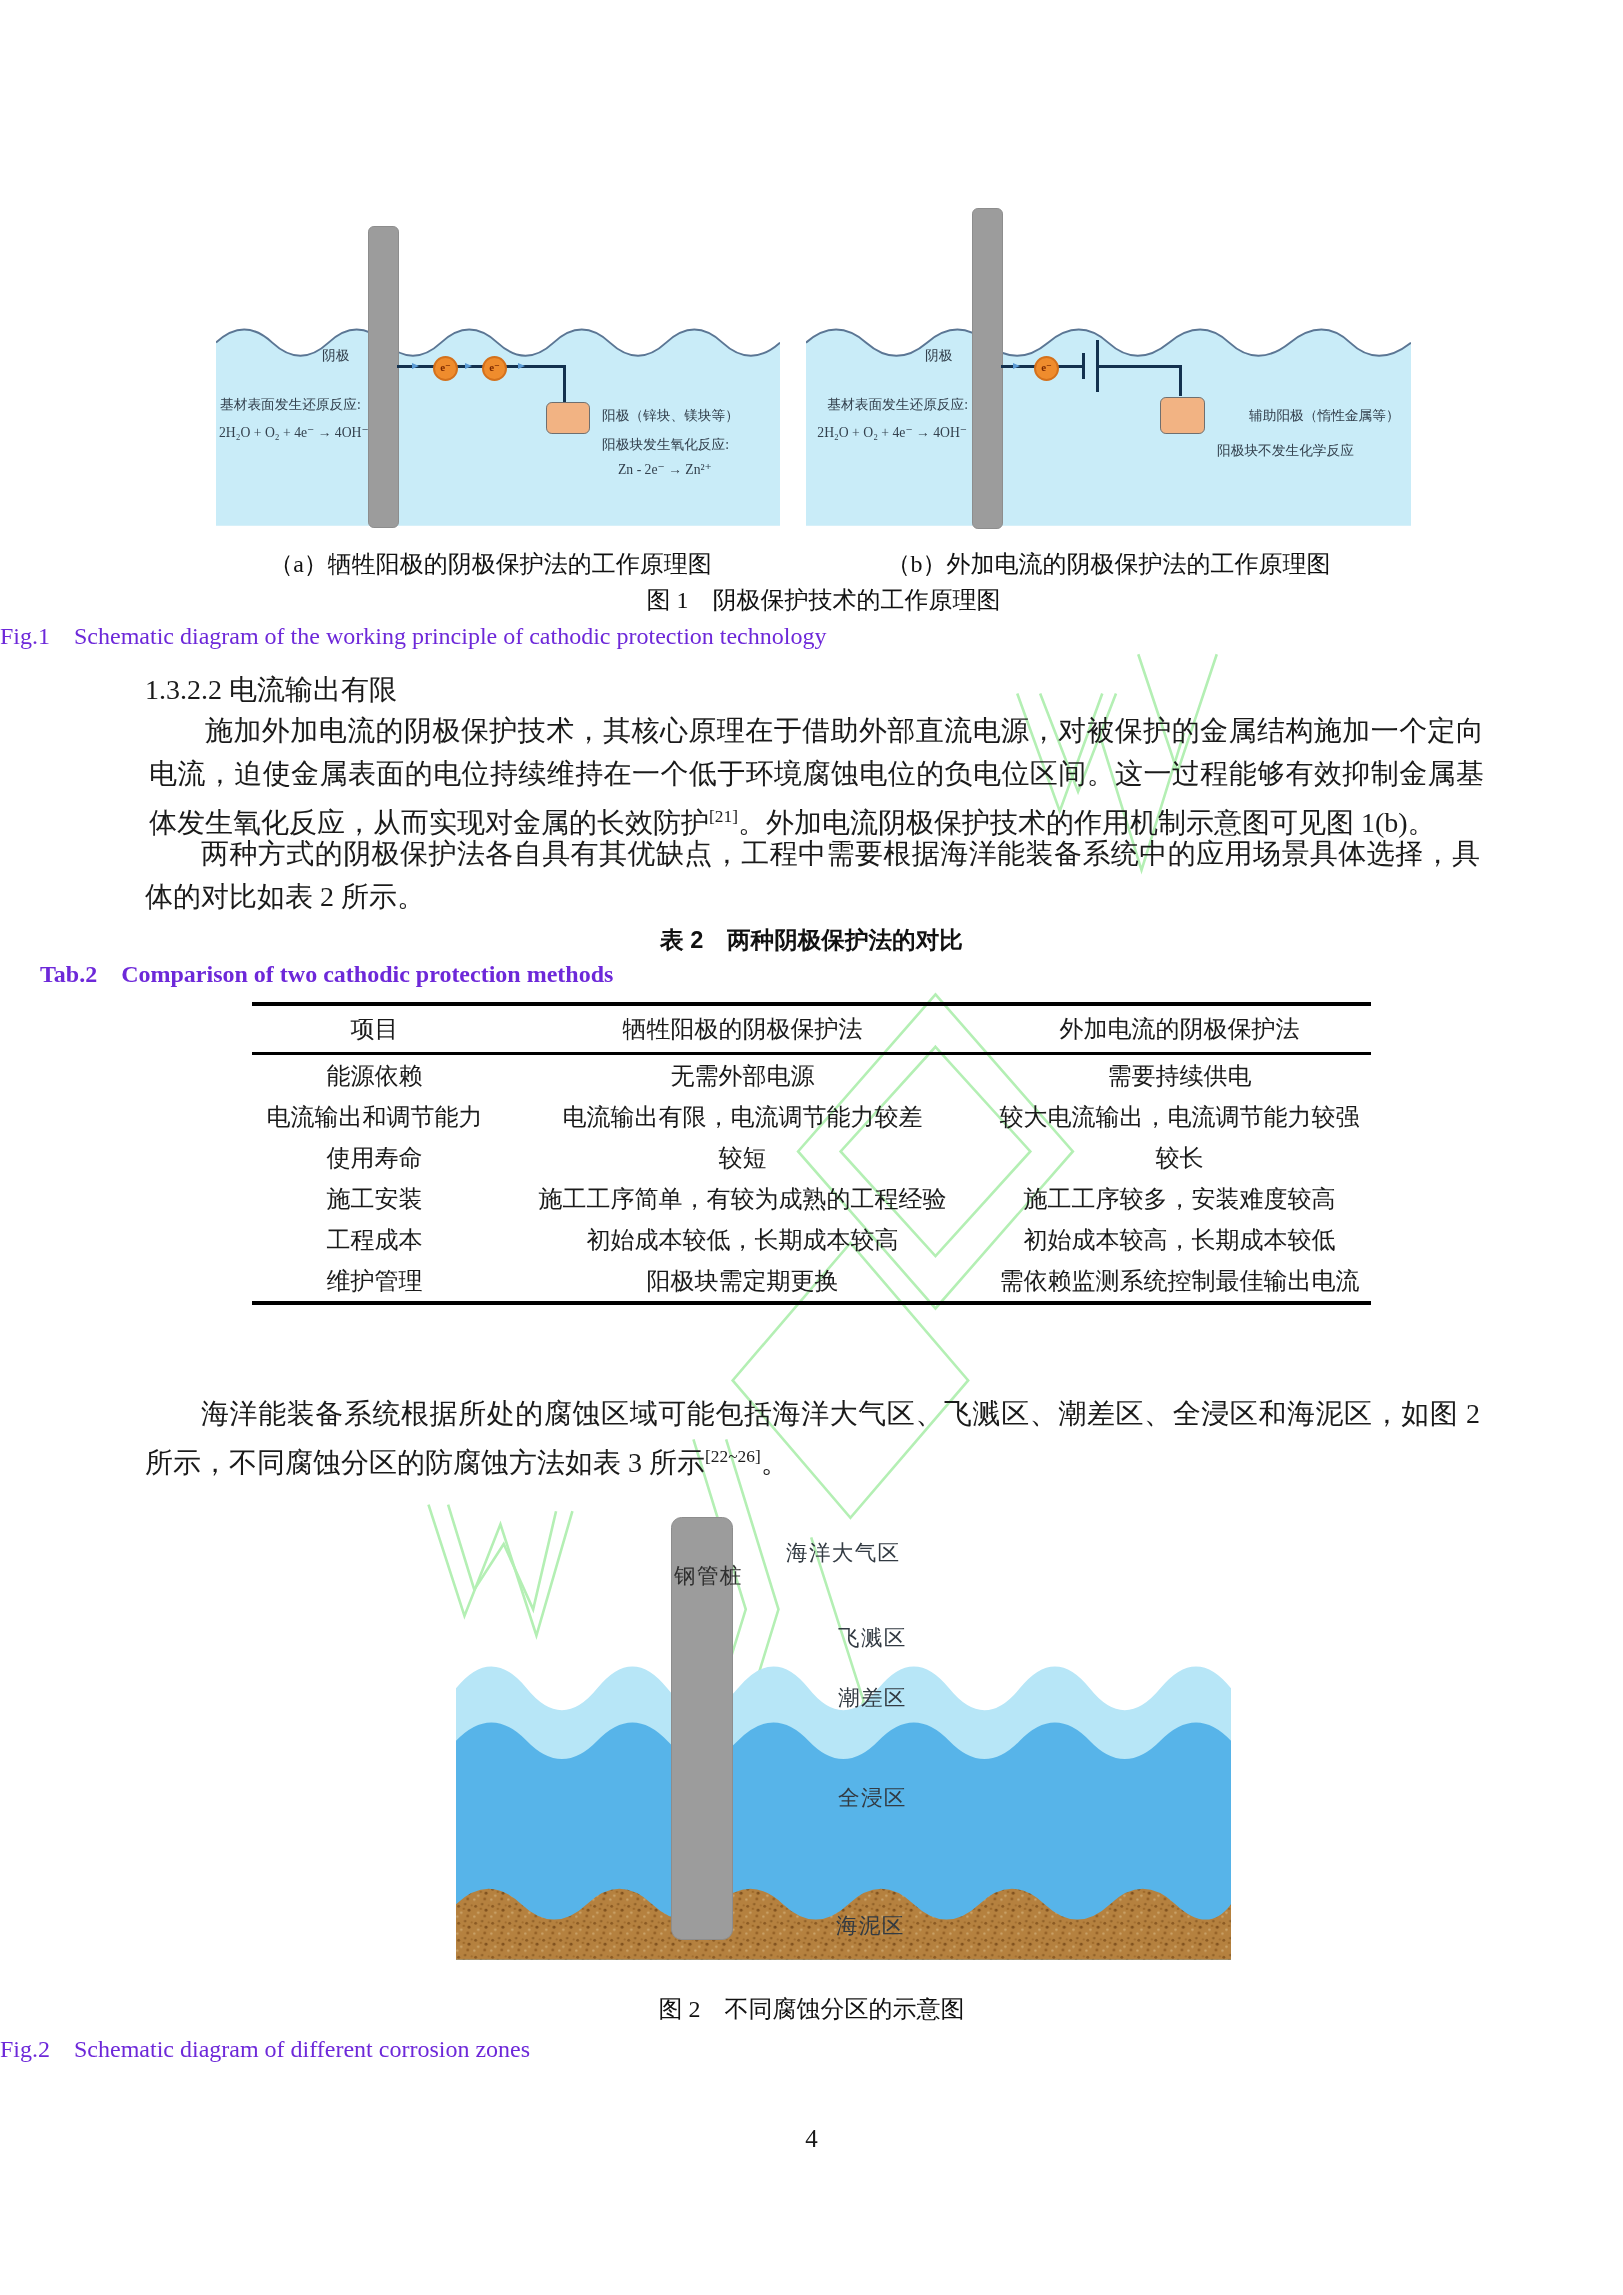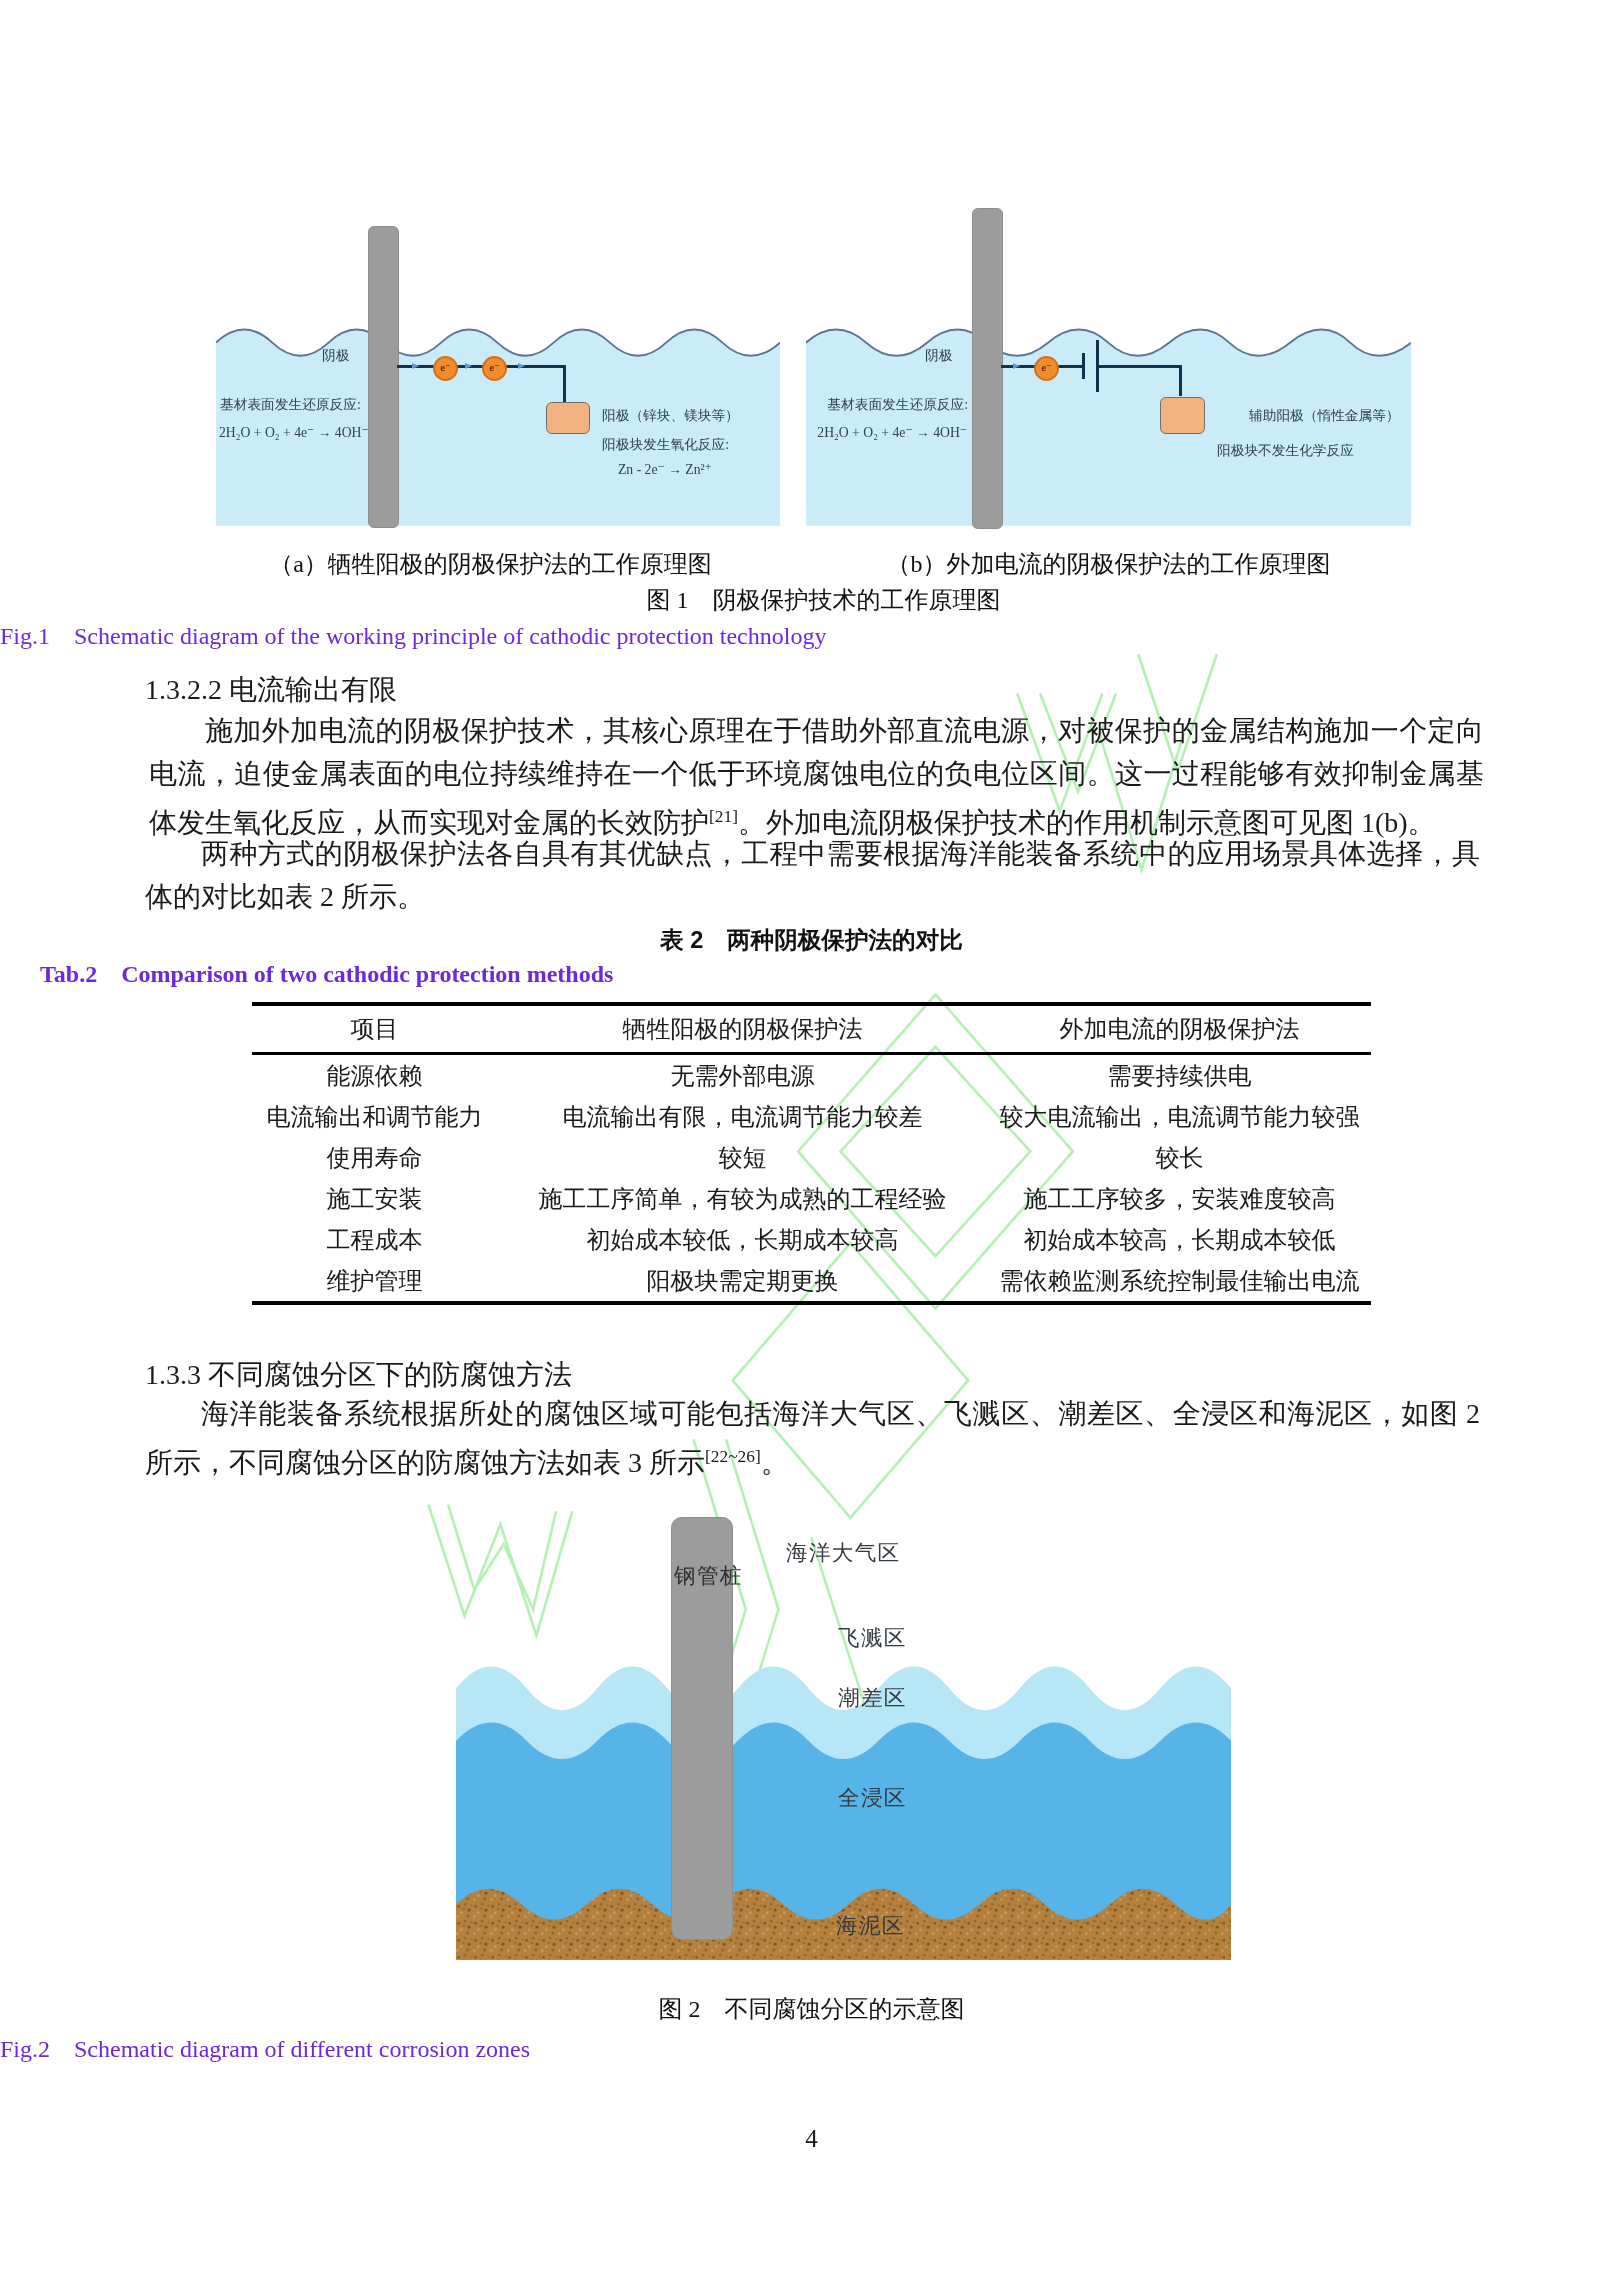--- a/index.html
+++ b/index.html
@@ -143,21 +143,20 @@
         <td>初始成本较高，长期成本较低</td>
       </tr>
       <tr>
         <td>维护管理</td>
         <td>阳极块需定期更换</td>
         <td>需依赖监测系统控制最佳输出电流</td>
       </tr>
     </tbody>
   </table>
 
-  <div class="abs heading" style="left:145px;top:1356px;">1.3.3 不同腐蚀分区下的防腐蚀方法</div>
   <p class="abs para" style="left:145px;top:1392px;width:1335px;margin:0;">
     <span>海洋能装备系统根据所处的腐蚀区域可能包括海洋大气区、飞溅区、潮差区、全浸区和海泥区，如图 2 所示，不同腐蚀分区的防腐蚀方法如表 3 所示</span><sup>[22~26]</sup><span>。</span>
   </p>
 
   <svg class="abs" style="left:456px;top:1639px;" width="775" height="321" viewBox="0 0 1185 490">
     <path d="M0,75 Q54,8 108,75 T216,75 T323,75 T431,75 T539,75 T646,75 T754,75 T862,75 T969,75 T1077,75 T1185,75 L1185,490 L0,490 Z" fill="#b7e6f7"></path>
   </svg>
   <svg class="abs" style="left:456px;top:1700px;" width="775" height="260" viewBox="0 0 1185 397">
     <path d="M0,62 Q54,6 108,62 T216,62 T323,62 T431,62 T539,62 T646,62 T754,62 T862,62 T969,62 T1077,62 T1185,62 L1185,397 L0,397 Z" fill="#57b4e9"></path>
   </svg>

